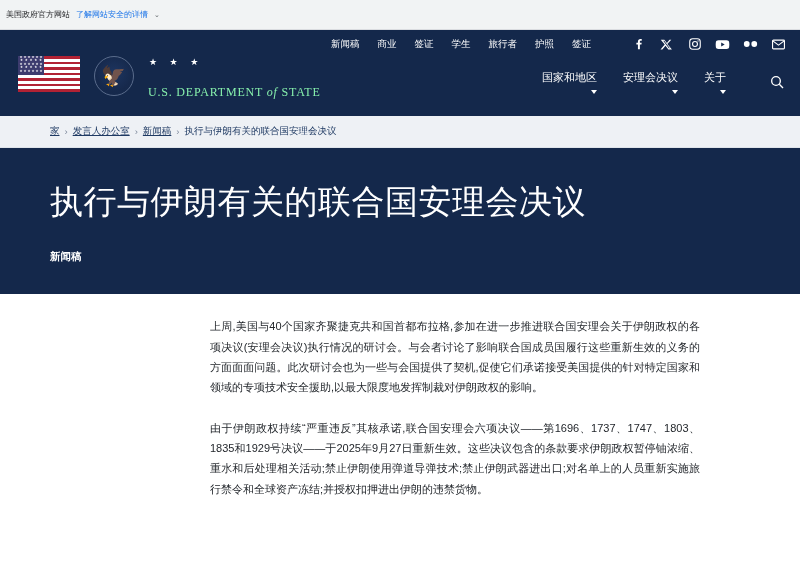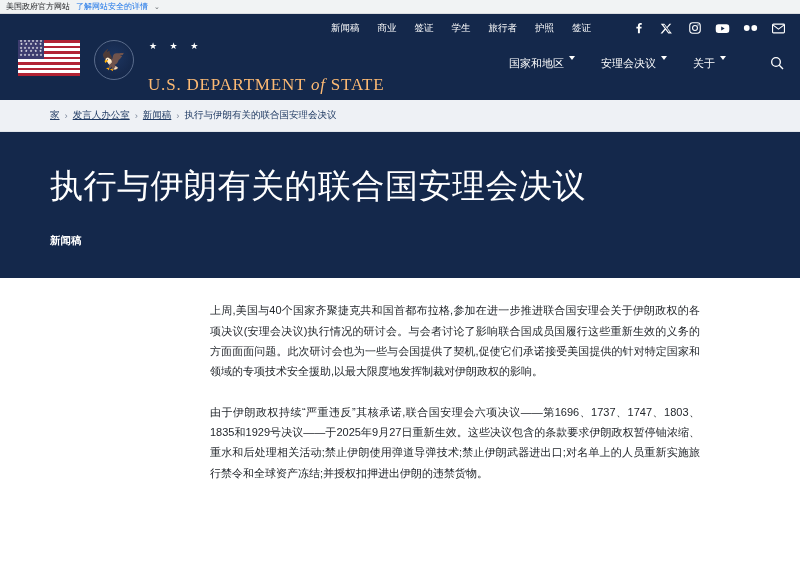--- a/index.html
+++ b/index.html
@@ -5,21 +5,21 @@
   * { box-sizing: border-box; }
   html, body {
     margin: 0; padding: 0;
     width: 800px; height: 572px;
     overflow: hidden;
     background: #ffffff;
     font-family: "Liberation Sans", sans-serif;
   }
   
   .browser-strip {
-    height: 14px;
+    height: 30px;
     background: #f1f3f4;
     border-bottom: 1px solid #dadce0;
     display: flex;
     align-items: center;
     padding: 0 6px;
     font-size: 8px;
     color: #202124;
     gap: 6px;
   }
   .browser-strip .tab-title { white-space: nowrap; }
@@ -97,40 +97,40 @@
   .seal .eagle {
     font-size: 20px; color: #c9d2e0; line-height: 1;
   }
   .brand-text { padding-top: 1px; }
   .brand-stars {
     color: #ffffff; font-size: 9px; letter-spacing: 5px; line-height: 10px;
     padding-left: 1px;
   }
   .brand-name {
     font-family: "Liberation Serif", serif;
-    font-size: 17px;
+    font-size: 12px;
     letter-spacing: 0.8px;
-    color: #fdba74;
+    color: #86efac;
     white-space: nowrap;
-    margin-top: 24px;
+    margin-top: 18px;
   }
   .brand-name em { font-style: italic; }
 
   .main-nav {
     position: absolute;
     right: 14px;
     top: 16px;
     display: flex;
     align-items: center;
     gap: 26px;
     font-size: 11px;
   }
   .main-nav .nav-item {
-    display: inline-flex; align-items: flex-start; gap: 5px;
-    color: #ffffff; white-space: nowrap;
+    display: inline-flex; align-items: flex-end; gap: 5px;
+    color: #ffffff; white-space: nowrap; flex-direction: column;
   }
   .main-nav .chev {
     width: 0; height: 0;
     border-left: 3.5px solid transparent;
     border-right: 3.5px solid transparent;
     border-top: 4px solid #ffffff;
     display: inline-block;
   }
   .search-btn {
     margin-left: 16px;

